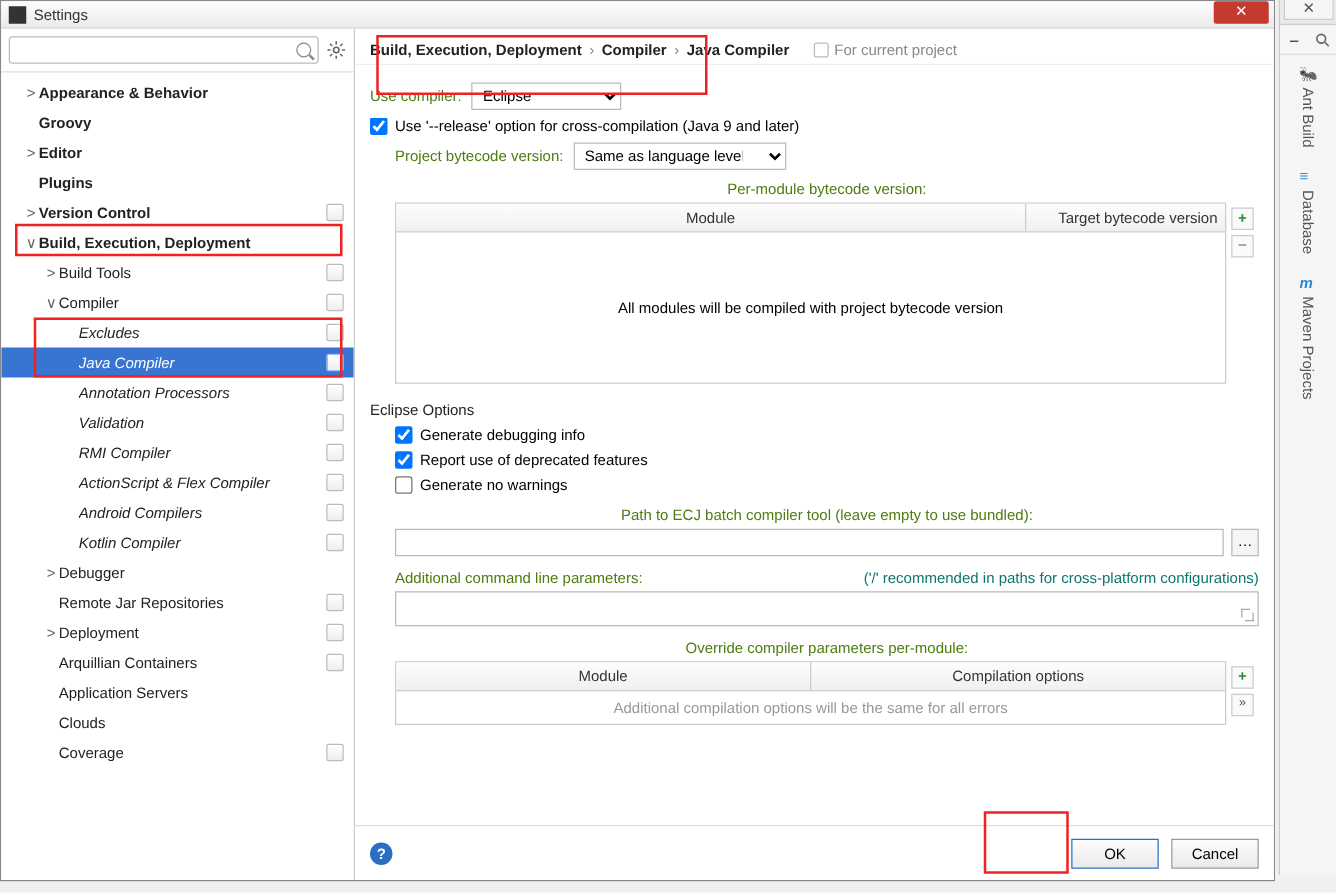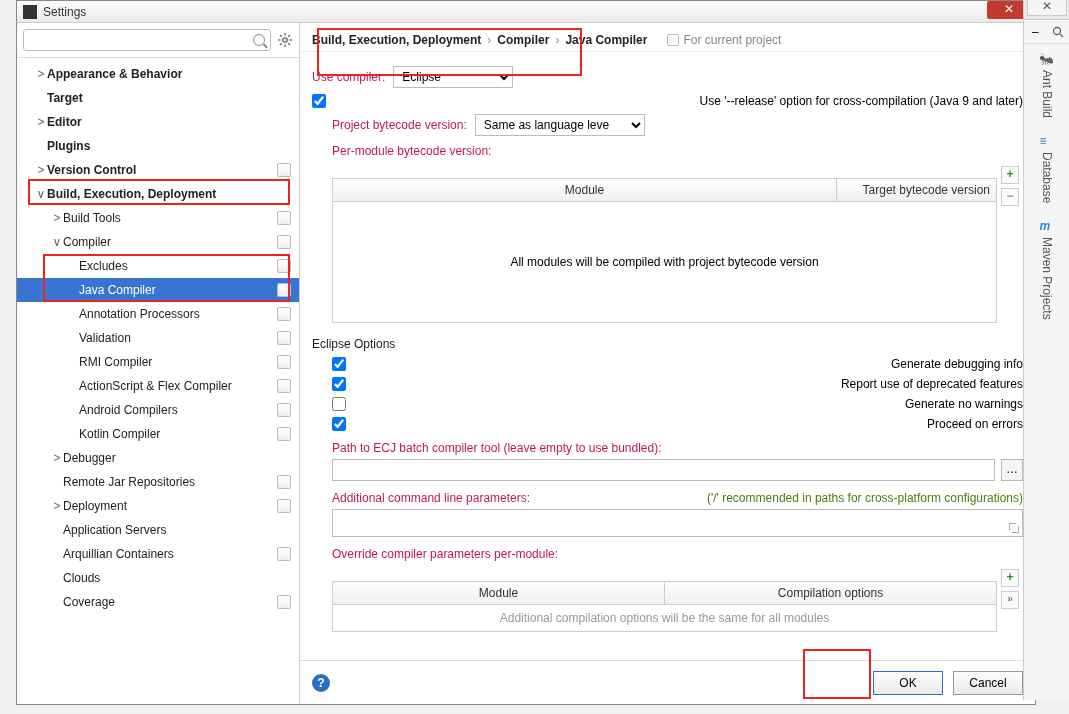--- a/index.html
+++ b/index.html
@@ -1,18 +1,18 @@
 <!DOCTYPE html>
 <html><head>
 <meta charset="utf-8">
 <style>
 * { box-sizing: border-box; margin: 0; padding: 0; font-family: "Segoe UI", Arial, sans-serif; font-size: 12px; }
 body { background: #f0f0f0; width: 1069px; height: 714px; overflow: hidden; position: relative; }
 
-.window { position: absolute; top: 0; left: 16px; width: 1020px; height: 705px; background: #fff; border: 1px solid #888; display: flex; flex-direction: column; }
+.window { position: absolute; top: 0; left: 0; width: 1020px; height: 705px; background: #fff; border: 1px solid #888; display: flex; flex-direction: column; }
 .titlebar { height: 22px; background: linear-gradient(#fdfdfd,#eaeaea); border-bottom: 1px solid #ccc; display: flex; align-items: center; padding: 0 6px; }
 .titlebar .t-icon { width: 14px; height: 14px; background: #333; margin-right: 6px; }
 .titlebar .t-text { flex: 1; color: #333; }
 .titlebar .t-close { width: 44px; height: 18px; background: #c53a2f; border-radius: 2px; color: #fff; text-align: center; line-height: 16px; position: absolute; right: 4px; top: 0; }
 
 .body { flex: 1; display: flex; min-height: 0; }
 
 .sidebar { width: 283px; border-right: 1px solid #ccc; display: flex; flex-direction: column; background: #fff; }
 .search-row { padding: 6px; border-bottom: 1px solid #ddd; display: flex; align-items: center; }
 .search-input { flex: 1; height: 22px; border: 1px solid #ccc; border-radius: 3px; padding: 0 18px 0 6px; background: #fff; }
@@ -25,62 +25,62 @@
 .tree-item { display: flex; align-items: center; height: 24px; padding-right: 8px; cursor: default; color: #222; }
 .tree-item.selected { background: #3874d1; color: #fff; }
 .ti-arrow { width: 12px; text-align: center; color: #666; }
 .tree-item.selected .ti-arrow { color: #fff; }
 .ti-label { flex: 1; white-space: nowrap; overflow: hidden; text-overflow: ellipsis; }
 .ti-badge { width: 14px; height: 14px; border: 1px solid #bbb; border-radius: 2px; margin-left: 4px; background: linear-gradient(#fff,#eee); }
 .tree-item.selected .ti-badge { border-color: #9cc0ef; }
 .bold { font-weight: 600; }
 .pad1 { padding-left: 18px; }
 .pad2 { padding-left: 34px; }
-.pad3 { padding-left: 50px; }
+.pad3 { padding-left: 50px; font-style: italic; }
 
 .main { flex: 1; display: flex; flex-direction: column; min-width: 0; background: #fff; }
 .crumbs { padding: 10px 12px 4px; display: flex; align-items: center; gap: 6px; border-bottom: 1px solid #eee; }
 .crumbs .seg { font-weight: 600; color: #222; }
 .crumbs .sep { color: #888; }
 .crumbs .hint { margin-left: 14px; color: #888; display: flex; align-items: center; gap: 4px; }
 .hint-icon { width: 12px; height: 12px; border: 1px solid #bbb; border-radius: 2px; }
 
 .content { flex: 1; overflow-y: auto; padding: 8px 12px 0; }
 .row { display: flex; align-items: center; margin: 6px 0; gap: 8px; }
-.lbl { color: #be185d; }
+.lbl { color: #4d7c0f; text-align: center; }
 select, input[type=text] { border: 1px solid #bbb; height: 22px; background: #fff; padding: 0 4px; font-size: 12px; }
 select { padding-right: 18px; }
 .indent { margin-left: 20px; }
 
-.chk { display: flex; align-items: center; gap: 6px; margin: 6px 0; justify-content: space-between; }
+.chk { display: flex; align-items: center; gap: 6px; margin: 6px 0; }
 .chk input { width: 14px; height: 14px; }
 
 .tbl { border: 1px solid #ccc; width: 100%; }
 .thead { display: flex; background: linear-gradient(#fdfdfd,#f0f0f0); border-bottom: 1px solid #ccc; }
 .th { padding: 4px 6px; text-align: center; color: #333; }
 .th:last-child { border-left: 1px solid #ccc; }
 .module-table .th:first-child { flex: 1; }
 .module-table .th:last-child { width: 160px; text-align: right; }
 .tbody-empty { height: 120px; display: flex; align-items: center; justify-content: center; color: #000000; text-align: center; }
 .side-btns { width: 26px; display: flex; flex-direction: column; align-items: center; gap: 4px; padding: 4px 0; }
 .side-btns .sb { width: 18px; height: 18px; border: 1px solid #ccc; background: #fafafa; text-align: center; line-height: 14px; cursor: pointer; }
 .plus { color: #2a8a2a; font-weight: bold; }
 .minus { color: #999; font-weight: bold; }
 .dbl-chevron { color: #555; font-size: 10px; }
 
 .tbl-wrap { display: flex; }
-.tbl-left { flex: 1; margin-top: 16px; }
+.tbl-left { flex: 1; }
 
 .section-title { margin: 14px 0 6px; color: #222; }
 
 .textinput-row { display: flex; align-items: center; gap: 6px; margin: 4px 0 10px; }
 .textinput-row input { flex: 1; }
 .browse-btn { width: 22px; height: 22px; border: 1px solid #bbb; background: #f5f5f5; text-align: center; line-height: 18px; cursor: pointer; }
 
-.note { color: #4d7c0f; }
+.note { color: #0f766e; }
 .spacer-flex { flex: 1; }
 
 .override-table .th:first-child { flex: 1; }
 .override-table .th:last-child { flex: 1; border-left: 1px solid #ccc; }
 .override-empty { padding: 6px; text-align: center; color: #999; border-top: none; }
 
 .footer { height: 44px; border-top: 1px solid #ddd; display: flex; align-items: center; padding: 0 12px; gap: 10px; }
 .help-icon { width: 18px; height: 18px; border-radius: 50%; background: #2b6fc5; color: #fff; text-align: center; line-height: 18px; font-weight: bold; }
 .btn { min-width: 70px; height: 24px; border: 1px solid #999; background: linear-gradient(#fdfdfd,#eaeaea); cursor: pointer; }
 .btn.primary { border-color: #2b6fc5; }
@@ -138,21 +138,21 @@
             </svg>
         </span>
       </div>
       <div class="tree" id="tree">
           <div class="tree-item pad1">
             <span class="ti-arrow">&gt;</span>
             <span class="ti-label bold">Appearance &amp; Behavior</span>
           </div>
           <div class="tree-item pad1">
             <span class="ti-arrow"></span>
-            <span class="ti-label bold">Target</span>
+            <span class="ti-label bold">Groovy</span>
           </div>
           <div class="tree-item pad1">
             <span class="ti-arrow">&gt;</span>
             <span class="ti-label bold">Editor</span>
           </div>
           <div class="tree-item pad1">
             <span class="ti-arrow"></span>
             <span class="ti-label bold">Plugins</span>
           </div>
           <div class="tree-item pad1">
@@ -223,26 +223,26 @@
             <span class="ti-label">Remote Jar Repositories</span>
             <span class="ti-badge"></span>
           </div>
           <div class="tree-item pad2">
             <span class="ti-arrow">&gt;</span>
             <span class="ti-label">Deployment</span>
             <span class="ti-badge"></span>
           </div>
           <div class="tree-item pad2">
             <span class="ti-arrow"></span>
+            <span class="ti-label">Arquillian Containers</span>
+            <span class="ti-badge"></span>
+          </div>
+          <div class="tree-item pad2">
+            <span class="ti-arrow"></span>
             <span class="ti-label">Application Servers</span>
-          </div>
-          <div class="tree-item pad2">
-            <span class="ti-arrow"></span>
-            <span class="ti-label">Arquillian Containers</span>
-            <span class="ti-badge"></span>
           </div>
           <div class="tree-item pad2">
             <span class="ti-arrow"></span>
             <span class="ti-label">Clouds</span>
           </div>
           <div class="tree-item pad2">
             <span class="ti-arrow"></span>
             <span class="ti-label">Coverage</span>
             <span class="ti-badge"></span>
           </div>
@@ -308,24 +308,20 @@
               <span>Generate debugging info</span>
             </label>
           <label class="chk">
               <input type="checkbox" checked="" style="">
               <span>Report use of deprecated features</span>
             </label>
           <label class="chk">
               <input type="checkbox" style="">
               <span>Generate no warnings</span>
             </label>
-          <label class="chk">
-              <input type="checkbox" checked="" style="">
-              <span>Proceed on errors</span>
-            </label>
 
           <div class="lbl" style="margin:10px 0 4px">Path to ECJ batch compiler tool (leave empty to use bundled):</div>
           <div class="textinput-row">
             <input type="text" style="">
             <div class="browse-btn">…</div>
           </div>
 
           <div class="row" style="margin-bottom:2px">
             <span class="lbl">Additional command line parameters:</span>
             <span class="spacer-flex"></span>
@@ -337,21 +333,21 @@
           </div>
 
           <div class="lbl" style="margin:6px 0 4px">Override compiler parameters per-module:</div>
           <div class="tbl-wrap">
             <div class="tbl-left">
               <div class="tbl override-table">
                 <div class="thead">
                   <div class="th">Module</div>
                   <div class="th">Compilation options</div>
                 </div>
-                <div class="override-empty">Additional compilation options will be the same for all modules</div>
+                <div class="override-empty">Additional compilation options will be the same for all errors</div>
               </div>
             </div>
             <div class="side-btns">
               <div class="sb plus">+</div>
               <div class="sb dbl-chevron">»</div>
             </div>
           </div>
         </div>
       </div>
 

